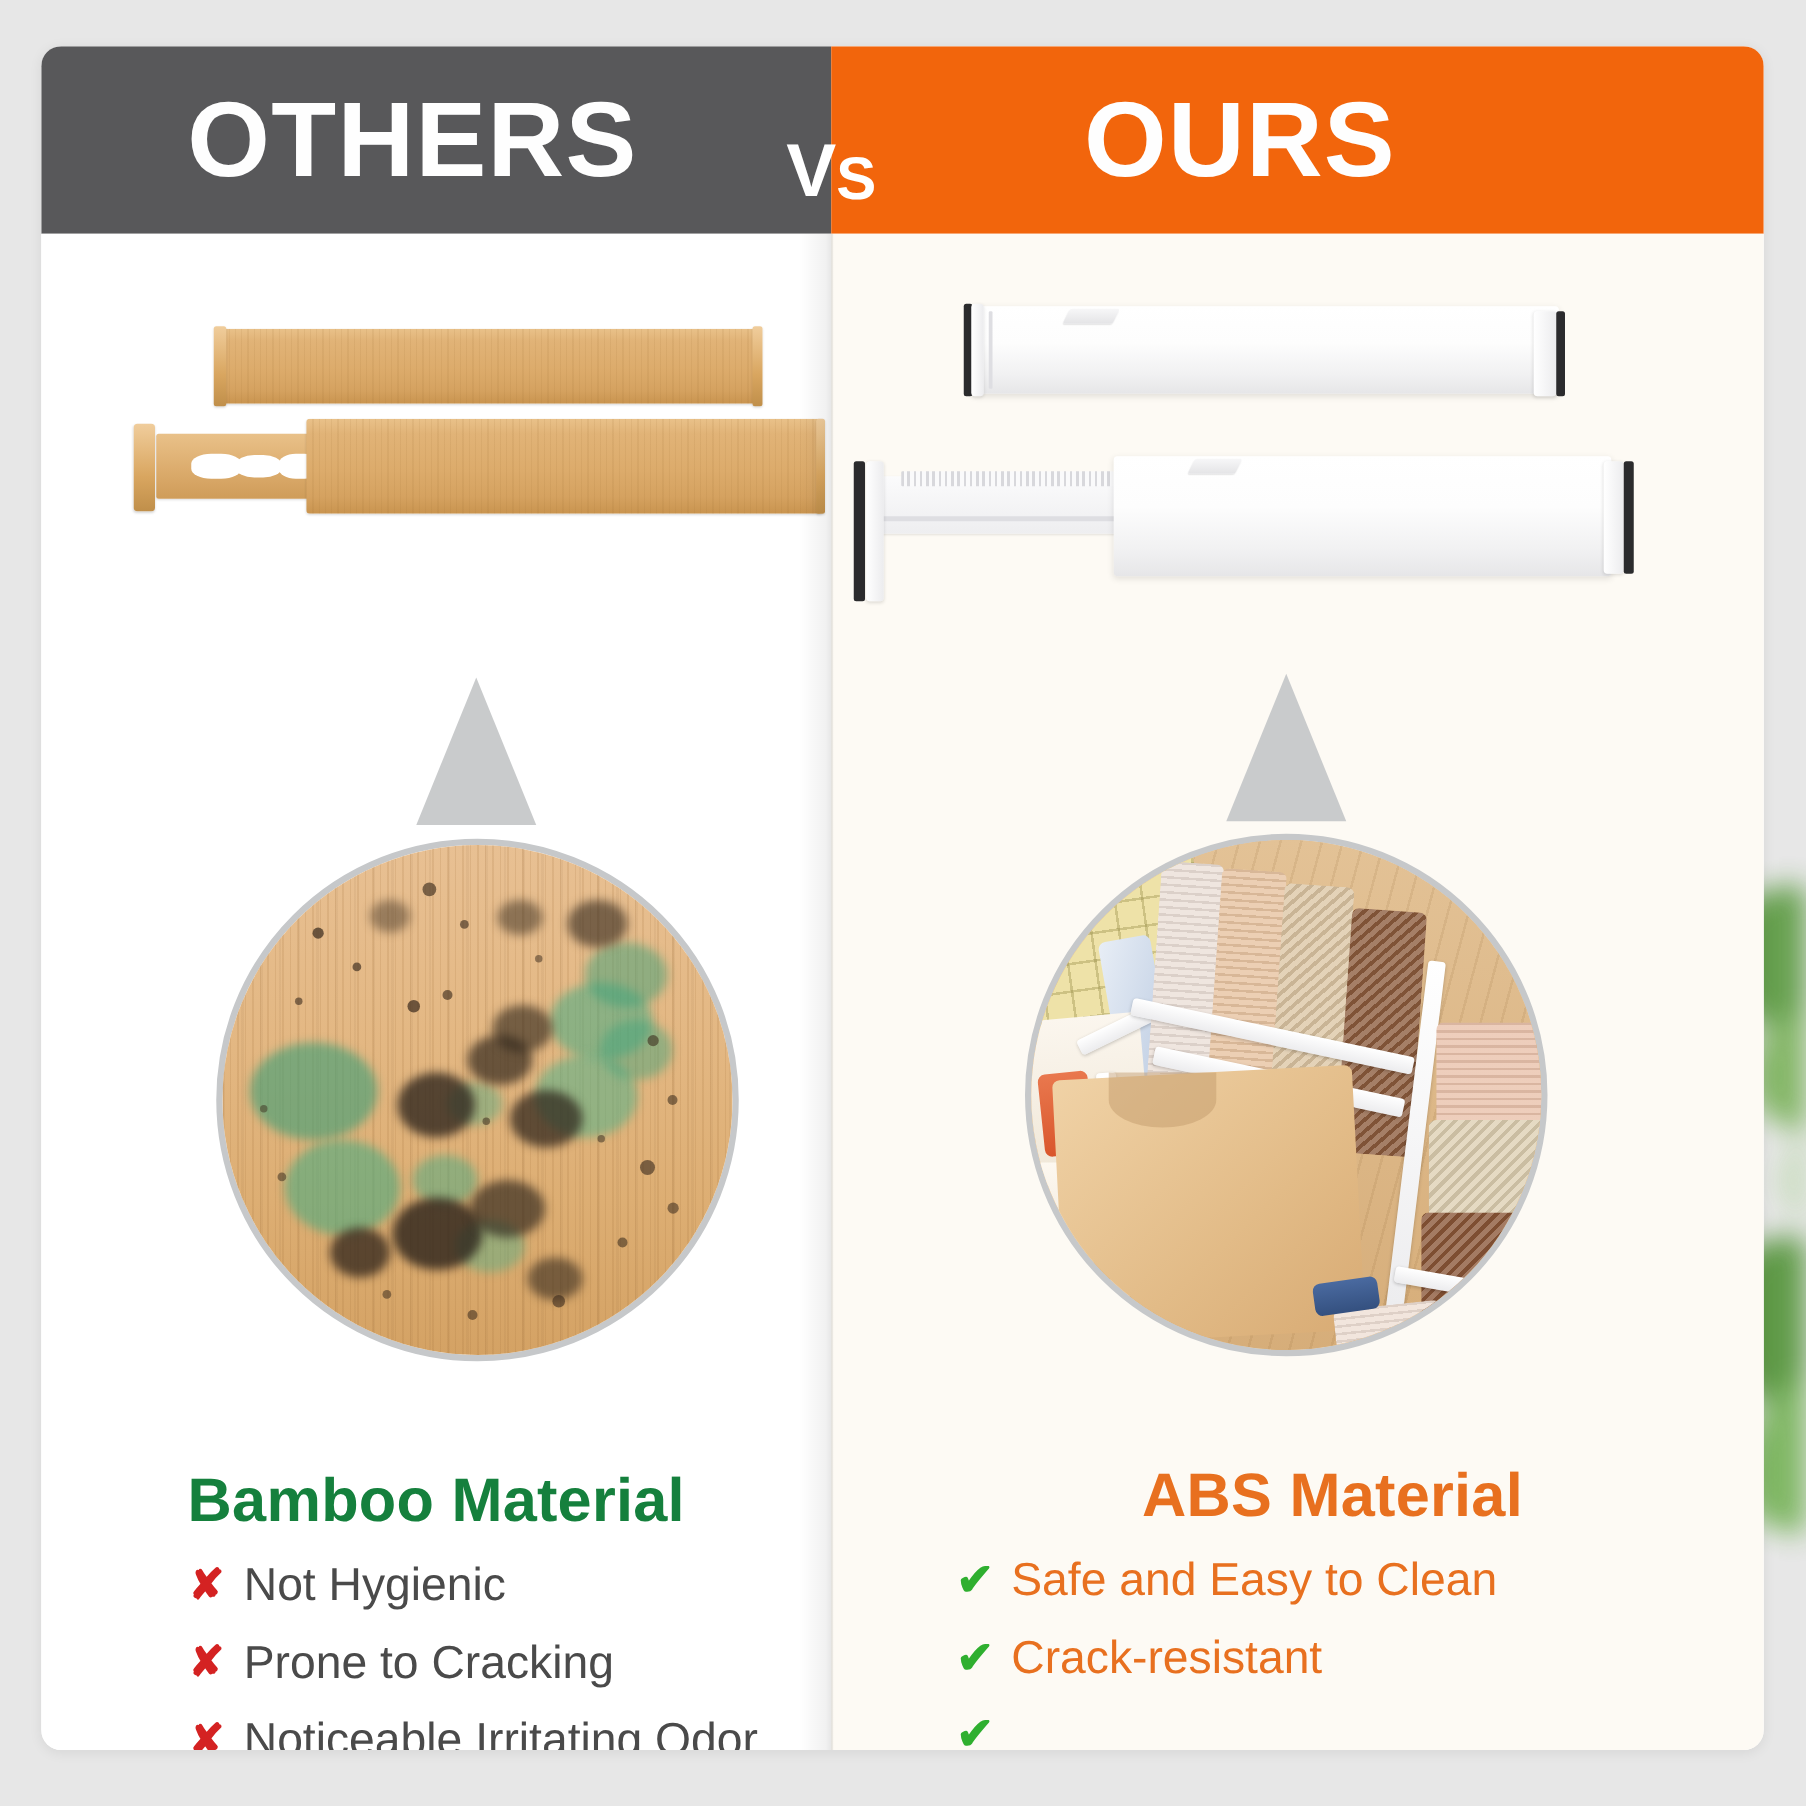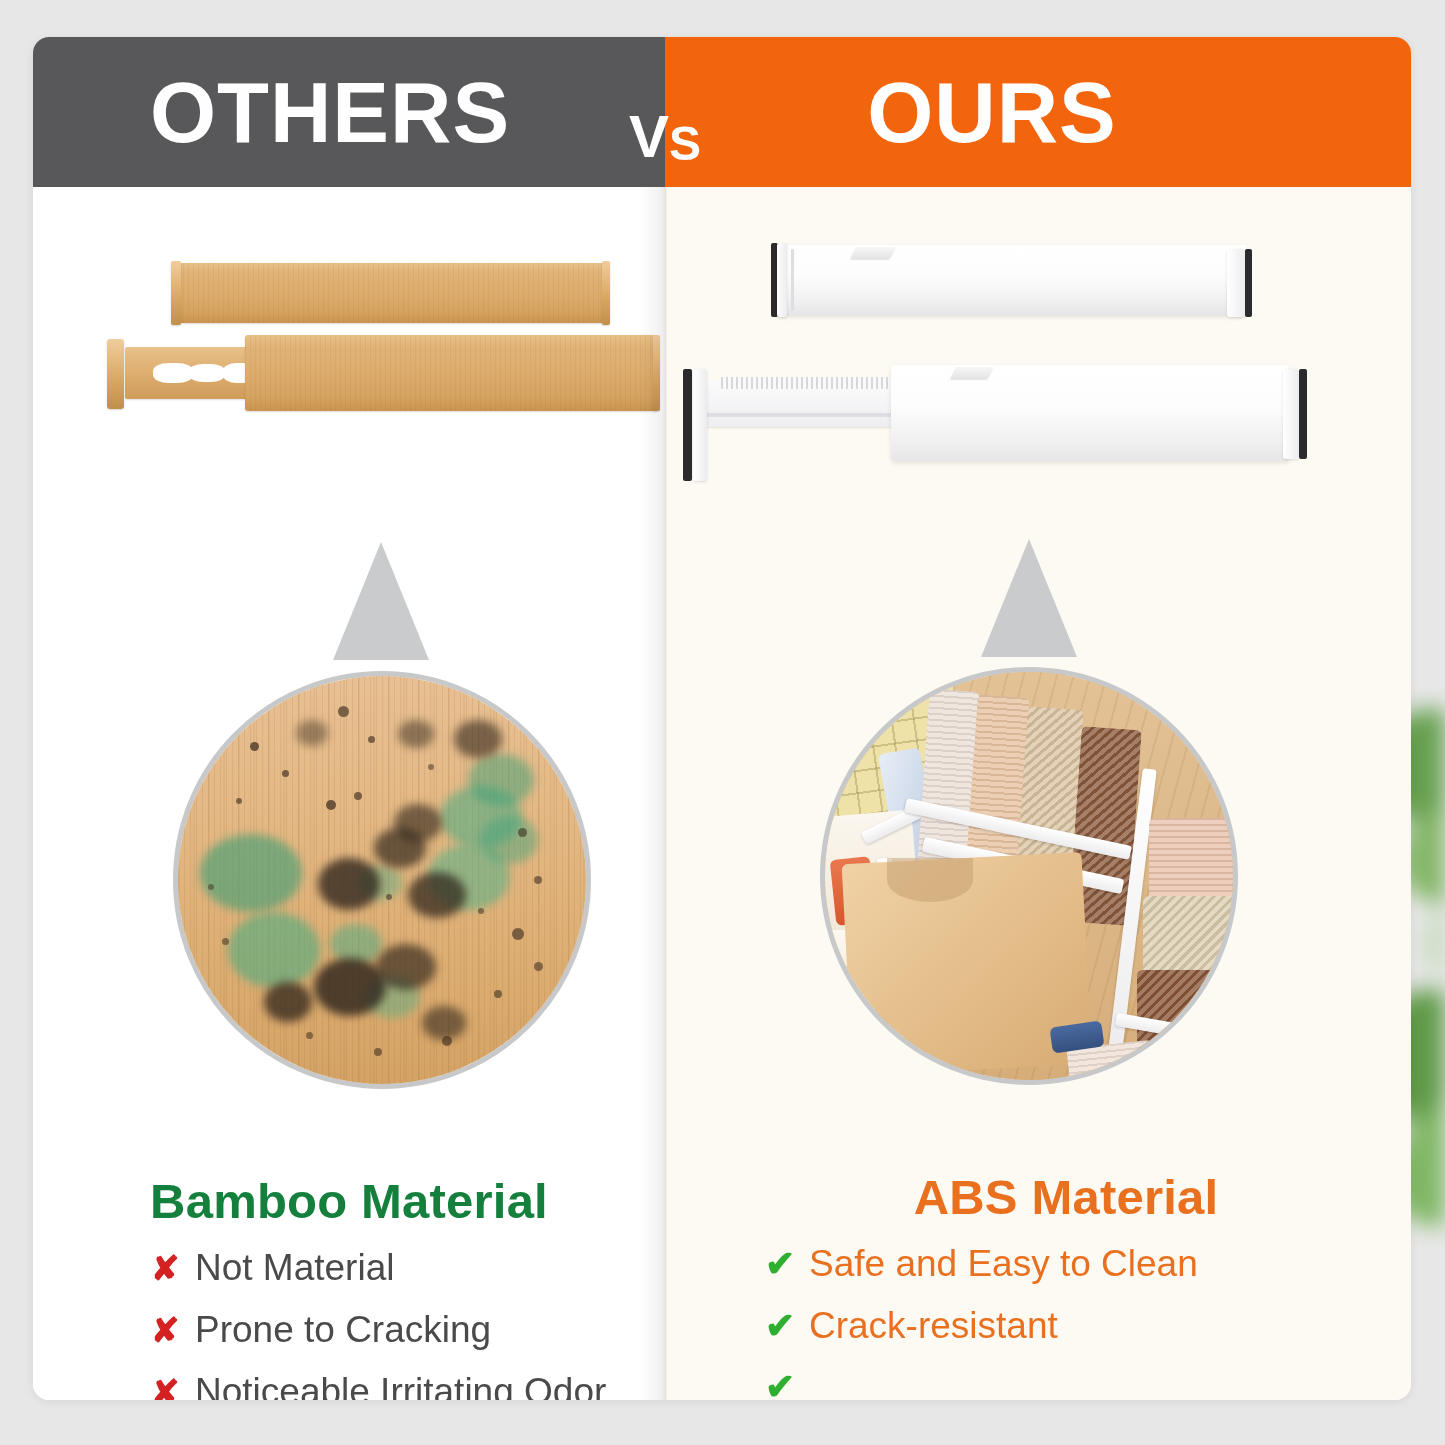--- a/index.html
+++ b/index.html
@@ -382,21 +382,21 @@
           <div class="dot" style="left:250px; top:88px;  width:6px;  height:6px;  background:rgba(58,42,28,.50);"></div>
           <div class="dot" style="left:300px; top:232px; width:6px;  height:6px;  background:rgba(58,42,28,.52);"></div>
           <div class="dot" style="left:208px; top:218px; width:6px;  height:6px;  background:rgba(58,42,28,.54);"></div>
         </div>
 
         <div class="mat-title left" style="top:990px;">Bamboo Material</div>
 
         <ul class="feature-list list-left" style="left:118px; top:1062px;">
           <li>
             <span class="mark">✘</span>
-            <span>Not Material</span>
+            <span>Not Hygienic</span>
           </li>
           <li>
             <span class="mark">✘</span>
             <span>Prone to Cracking</span>
           </li>
           <li>
             <span class="mark">✘</span>
             <span>Noticeable Irritating Odor</span>
           </li>
         </ul>

